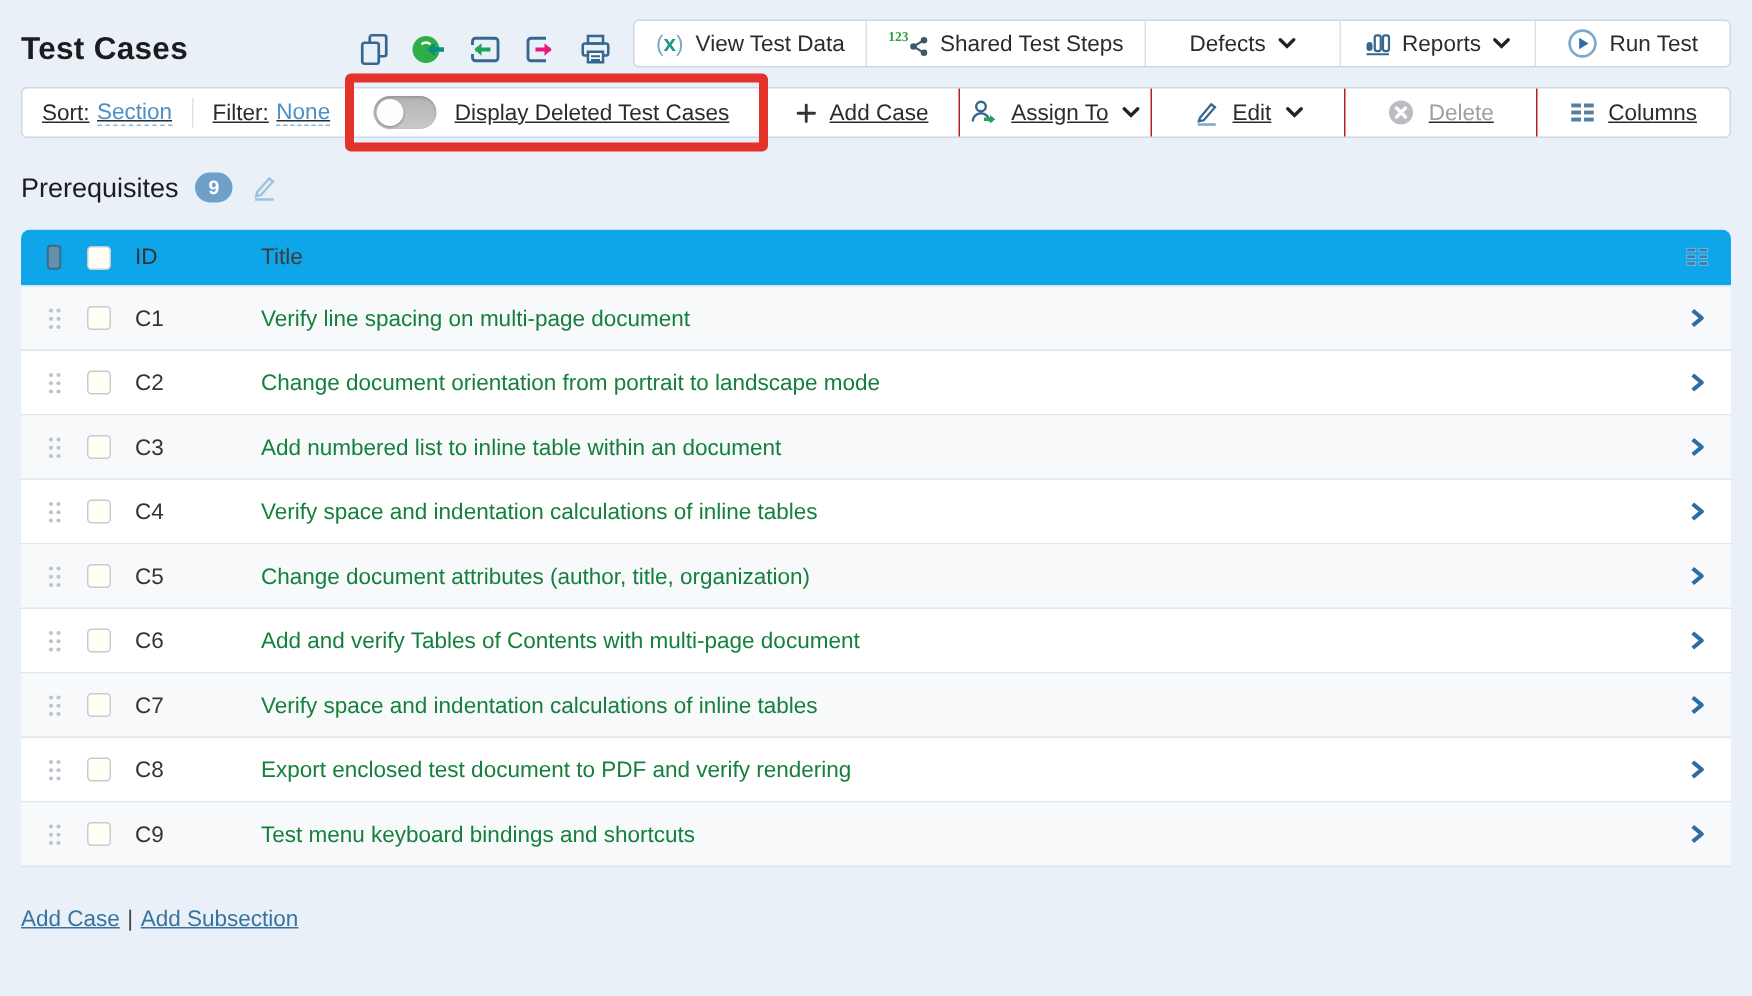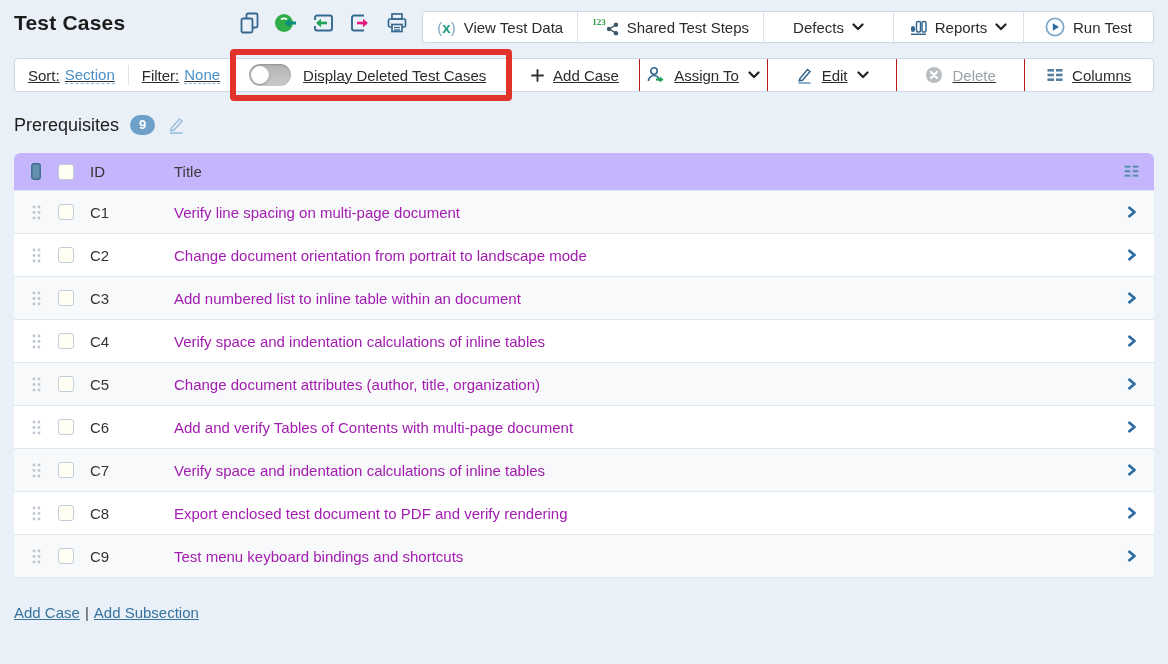--- a/index.html
+++ b/index.html
@@ -6,21 +6,21 @@
   html,body { width:1168px; height:664px; }
   body {
     font-family:"Liberation Sans", sans-serif;
     background:#e9f0f8;
     color:#2b2b2b;
     overflow:hidden;
   }
   .page { width:1168px; height:664px; padding:0 14px; }
 
   
-  .top-row { display:flex; align-items:flex-start; padding-top:11px; height:45px; }
+  .top-row { display:flex; align-items:flex-end; padding-top:11px; height:45px; }
   .page-title { font-size:21px; font-weight:bold; color:#1c1c1c; letter-spacing:.2px; }
   .icon-strip { display:flex; align-items:center; gap:13px; margin-left:112px; margin-right:13px; }
   .icon-btn { width:24px; height:24px; display:flex; align-items:center; justify-content:center; cursor:pointer; }
 
   .btn-group {
     flex:1; display:flex; align-items:stretch; height:32px;
     background:#fff; border:1px solid #ccd9e4; border-radius:4px; overflow:hidden;
   }
   .grp-btn {
     display:flex; align-items:center; justify-content:center; gap:8px;
@@ -65,33 +65,33 @@
   .section-row { display:flex; align-items:center; gap:11px; margin-top:19px; height:28px; }
   .section-title { font-size:18px; font-weight:normal; color:#1c1c1c; }
   .badge {
     background:#6fa0ca; color:#fff; font-size:13px; font-weight:bold;
     padding:2px 9px; border-radius:11px; line-height:16px;
   }
 
   
   .table { margin-top:14px; border-radius:6px 6px 0 0; overflow:hidden; background:#fff; }
   .t-head {
-    height:38px; background:#c4b5fd; display:flex; align-items:center;
+    height:38px; background:#0ea5e9; display:flex; align-items:center;
     border-bottom:1px solid #dce7f0; font-size:15px; color:#3c3c3c;
   }
   .t-row {
     height:43px; display:flex; align-items:center;
     border-bottom:1px solid #dce7f0; font-size:15px; background:#fff;
   }
   .t-row.alt { background:#f7f9fa; }
   .cell-grip { width:44px; display:flex; justify-content:center; flex:none; }
   .cell-check { width:32px; flex:none; display:flex; align-items:center; }
   .cell-id { width:84px; flex:none; color:#333; }
   .cell-title { flex:1; overflow:hidden; }
-  .cell-title a { color:#a21caf; text-decoration:none; cursor:pointer; }
+  .cell-title a { color:#15803d; text-decoration:none; cursor:pointer; }
   .cell-end { width:46px; flex:none; display:flex; justify-content:center; }
   .checkbox {
     width:16px; height:16px; background:#fffff4;
     border:1px solid #c3cdd8; border-radius:3px; cursor:pointer;
   }
   .grip { cursor:grab; display:flex; }
 
   
   .footer-links { margin-top:26px; font-size:15px; }
   .footer-links a { color:#38739e; text-decoration:underline; cursor:pointer; }

